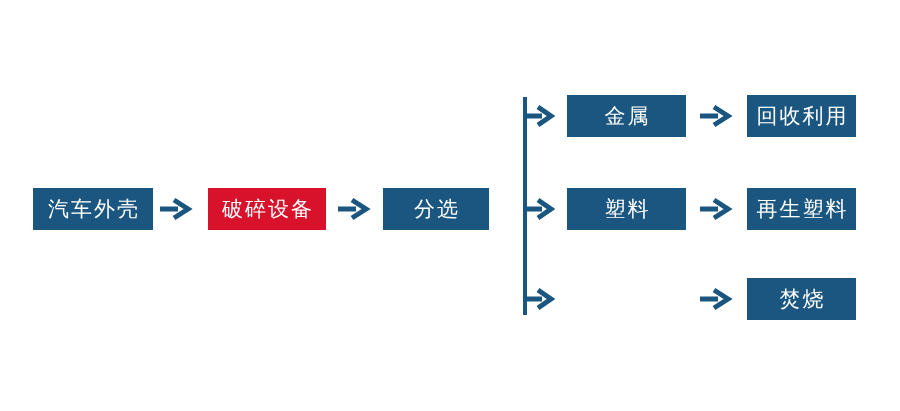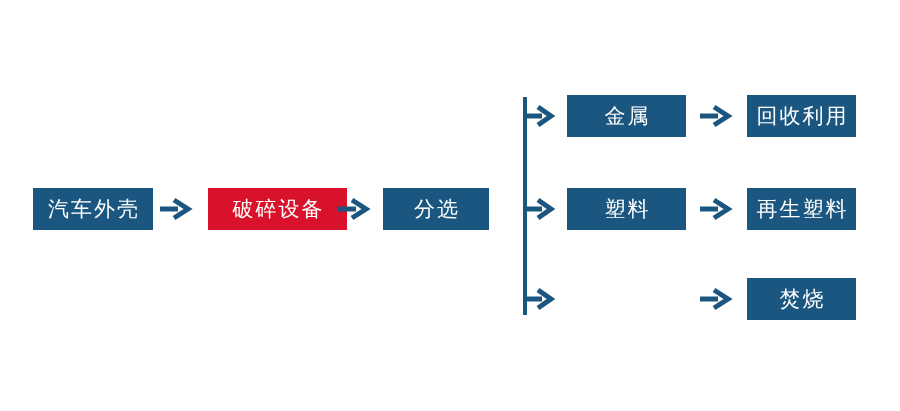--- a/index.html
+++ b/index.html
@@ -47,21 +47,21 @@
     left: 523px;
     top: 97px;
     width: 4px;
     height: 218px;
     background: var(--arrow-blue, #1A567F);
   }
 
   
   .pos-car     { left: 33px;  top: 188px; width: 120px; }
   .pos-arrow1  { left: 159px; top: 197px; }
-  .pos-crusher { left: 208px; top: 188px; width: 139px; }
+  .pos-crusher { left: 208px; top: 188px; width: 118px; }
   .pos-arrow2  { left: 337px; top: 197px; }
   .pos-sorting { left: 383px; top: 188px; width: 106px; }
 
   
   .pos-branch-arrow { left: 527px; width: 28px; }
   .pos-brow1 { top: 104px; }
   .pos-brow2 { top: 197px; }
   .pos-brow3 { top: 287px; }
 
   

